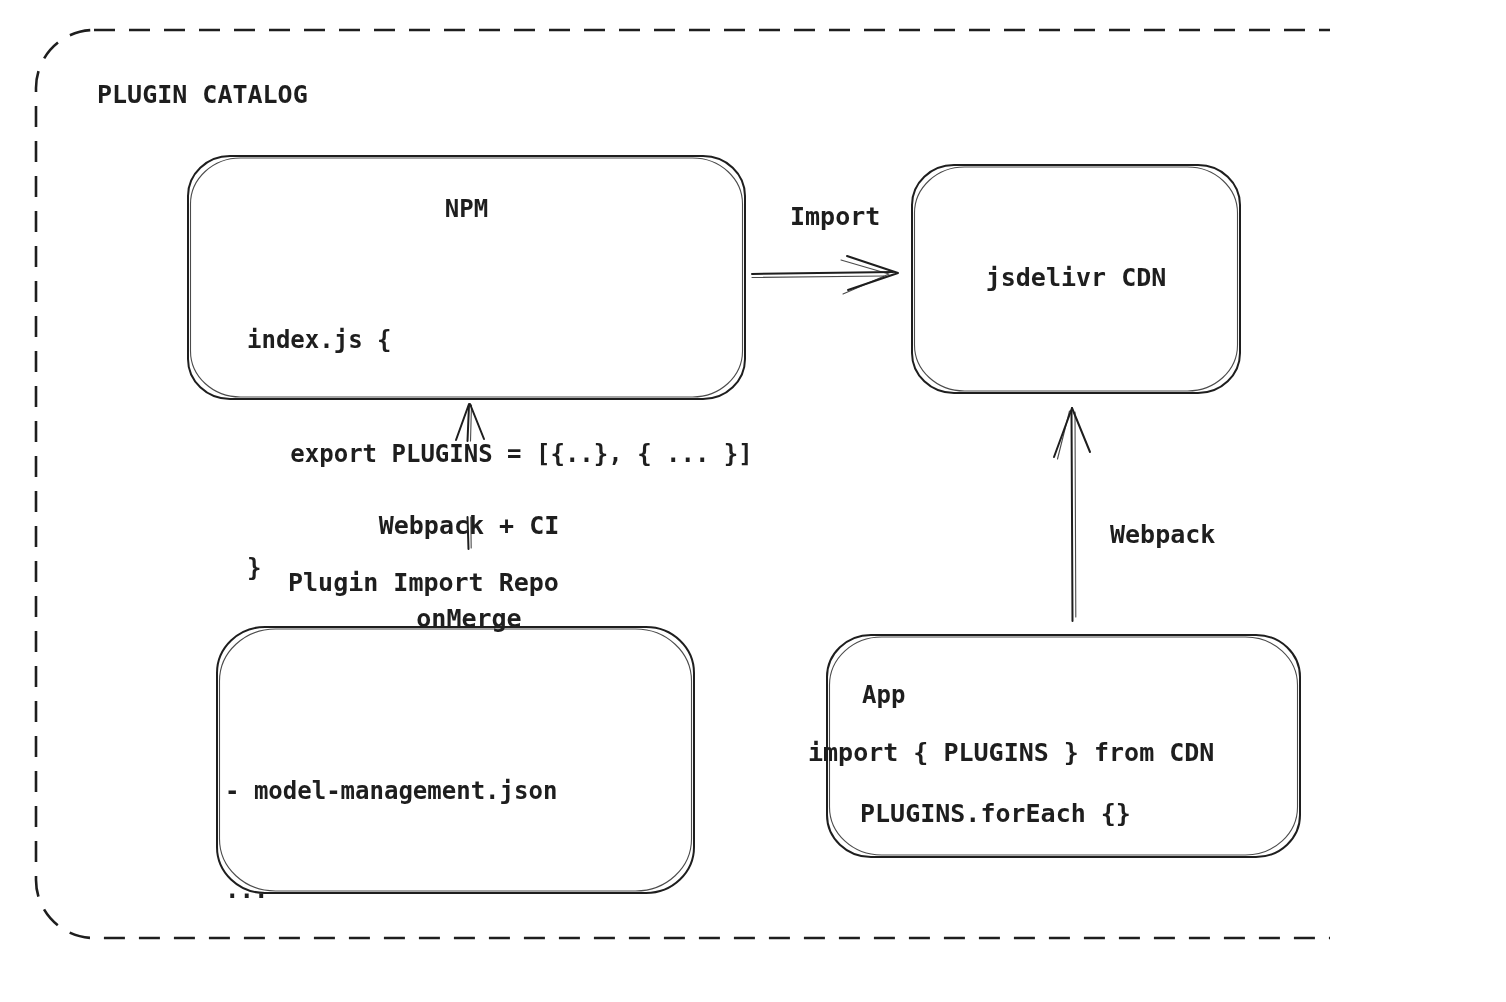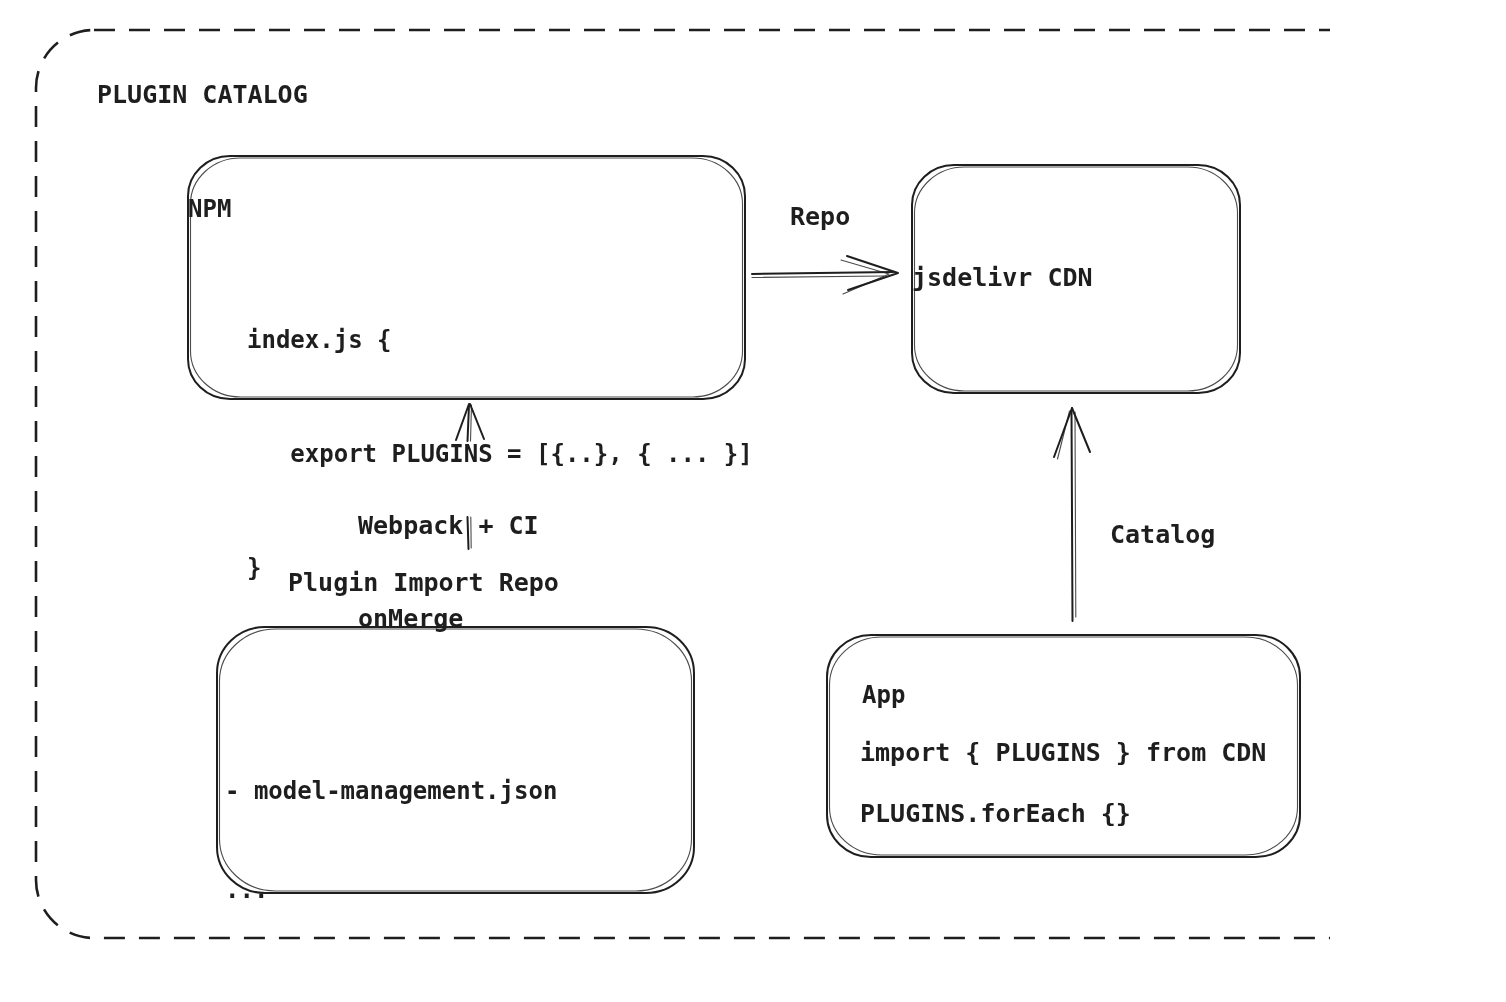--- a/index.html
+++ b/index.html
@@ -44,20 +44,21 @@
     stroke-width: 2.6;
     stroke-dasharray: 21 14;
   }
   .txt {
     position: absolute;
     font-weight: 600;
     white-space: pre;
     line-height: 1.25;
   }
   .center {
+    text-align: center;
   }
 </style>
 </head>
 <body>
 
 <div class="canvas">
 
   <svg class="strokes" viewBox="0 0 1506 1002">
 
     <g>
@@ -112,37 +113,37 @@
   <div class="txt" style="left:97px; top:79px; font-size:25px;">PLUGIN CATALOG</div>
 
   <div class="txt center" style="left:188px; top:194px; width:557px; font-size:24px;">NPM</div>
 
   <div class="txt" style="left:218px; top:245px; font-size:24px; line-height:38px;margin-left:29px;">
     <div>index.js {</div>
     <div>   export PLUGINS = [{..}, { ... }]</div>
     <div>}</div>
   </div>
 
-  <div class="txt" style="left:790px; top:201px; font-size:25px;">Repo</div>
+  <div class="txt" style="left:790px; top:201px; font-size:25px;">Import</div>
 
   <div class="txt center" style="left:912px; top:262px; width:328px; font-size:25px;">jsdelivr CDN</div>
 
   <div class="txt center" style="left:358px; top:448px; width:222px; font-size:25px; line-height:31px;">
     <div>Webpack + CI</div>
     <div>onMerge</div>
   </div>
 
   <div class="txt" style="left:288px; top:567px; font-size:25px;">Plugin Import Repo</div>
 
   <div class="txt" style="left:225px; top:709px; font-size:24px; line-height:33px;">
     <div>- model-management.json</div>
     <div>...</div>
   </div>
 
   <div class="txt" style="left:862px; top:680px; font-size:24px;">App</div>
 
-  <div class="txt" style="left:860px; top:737px; font-size:25px;">import { PLUGINS } from CDN</div>
+  <div class="txt" style="left:808px; top:737px; font-size:25px;">import { PLUGINS } from CDN</div>
 
   <div class="txt" style="left:860px; top:798px; font-size:25px;">PLUGINS.forEach {}</div>
 
-  <div class="txt" style="left:1110px; top:519px; font-size:25px;">Catalog</div>
+  <div class="txt" style="left:1110px; top:519px; font-size:25px;">Webpack</div>
 
 </div>
 
 </body></html>

